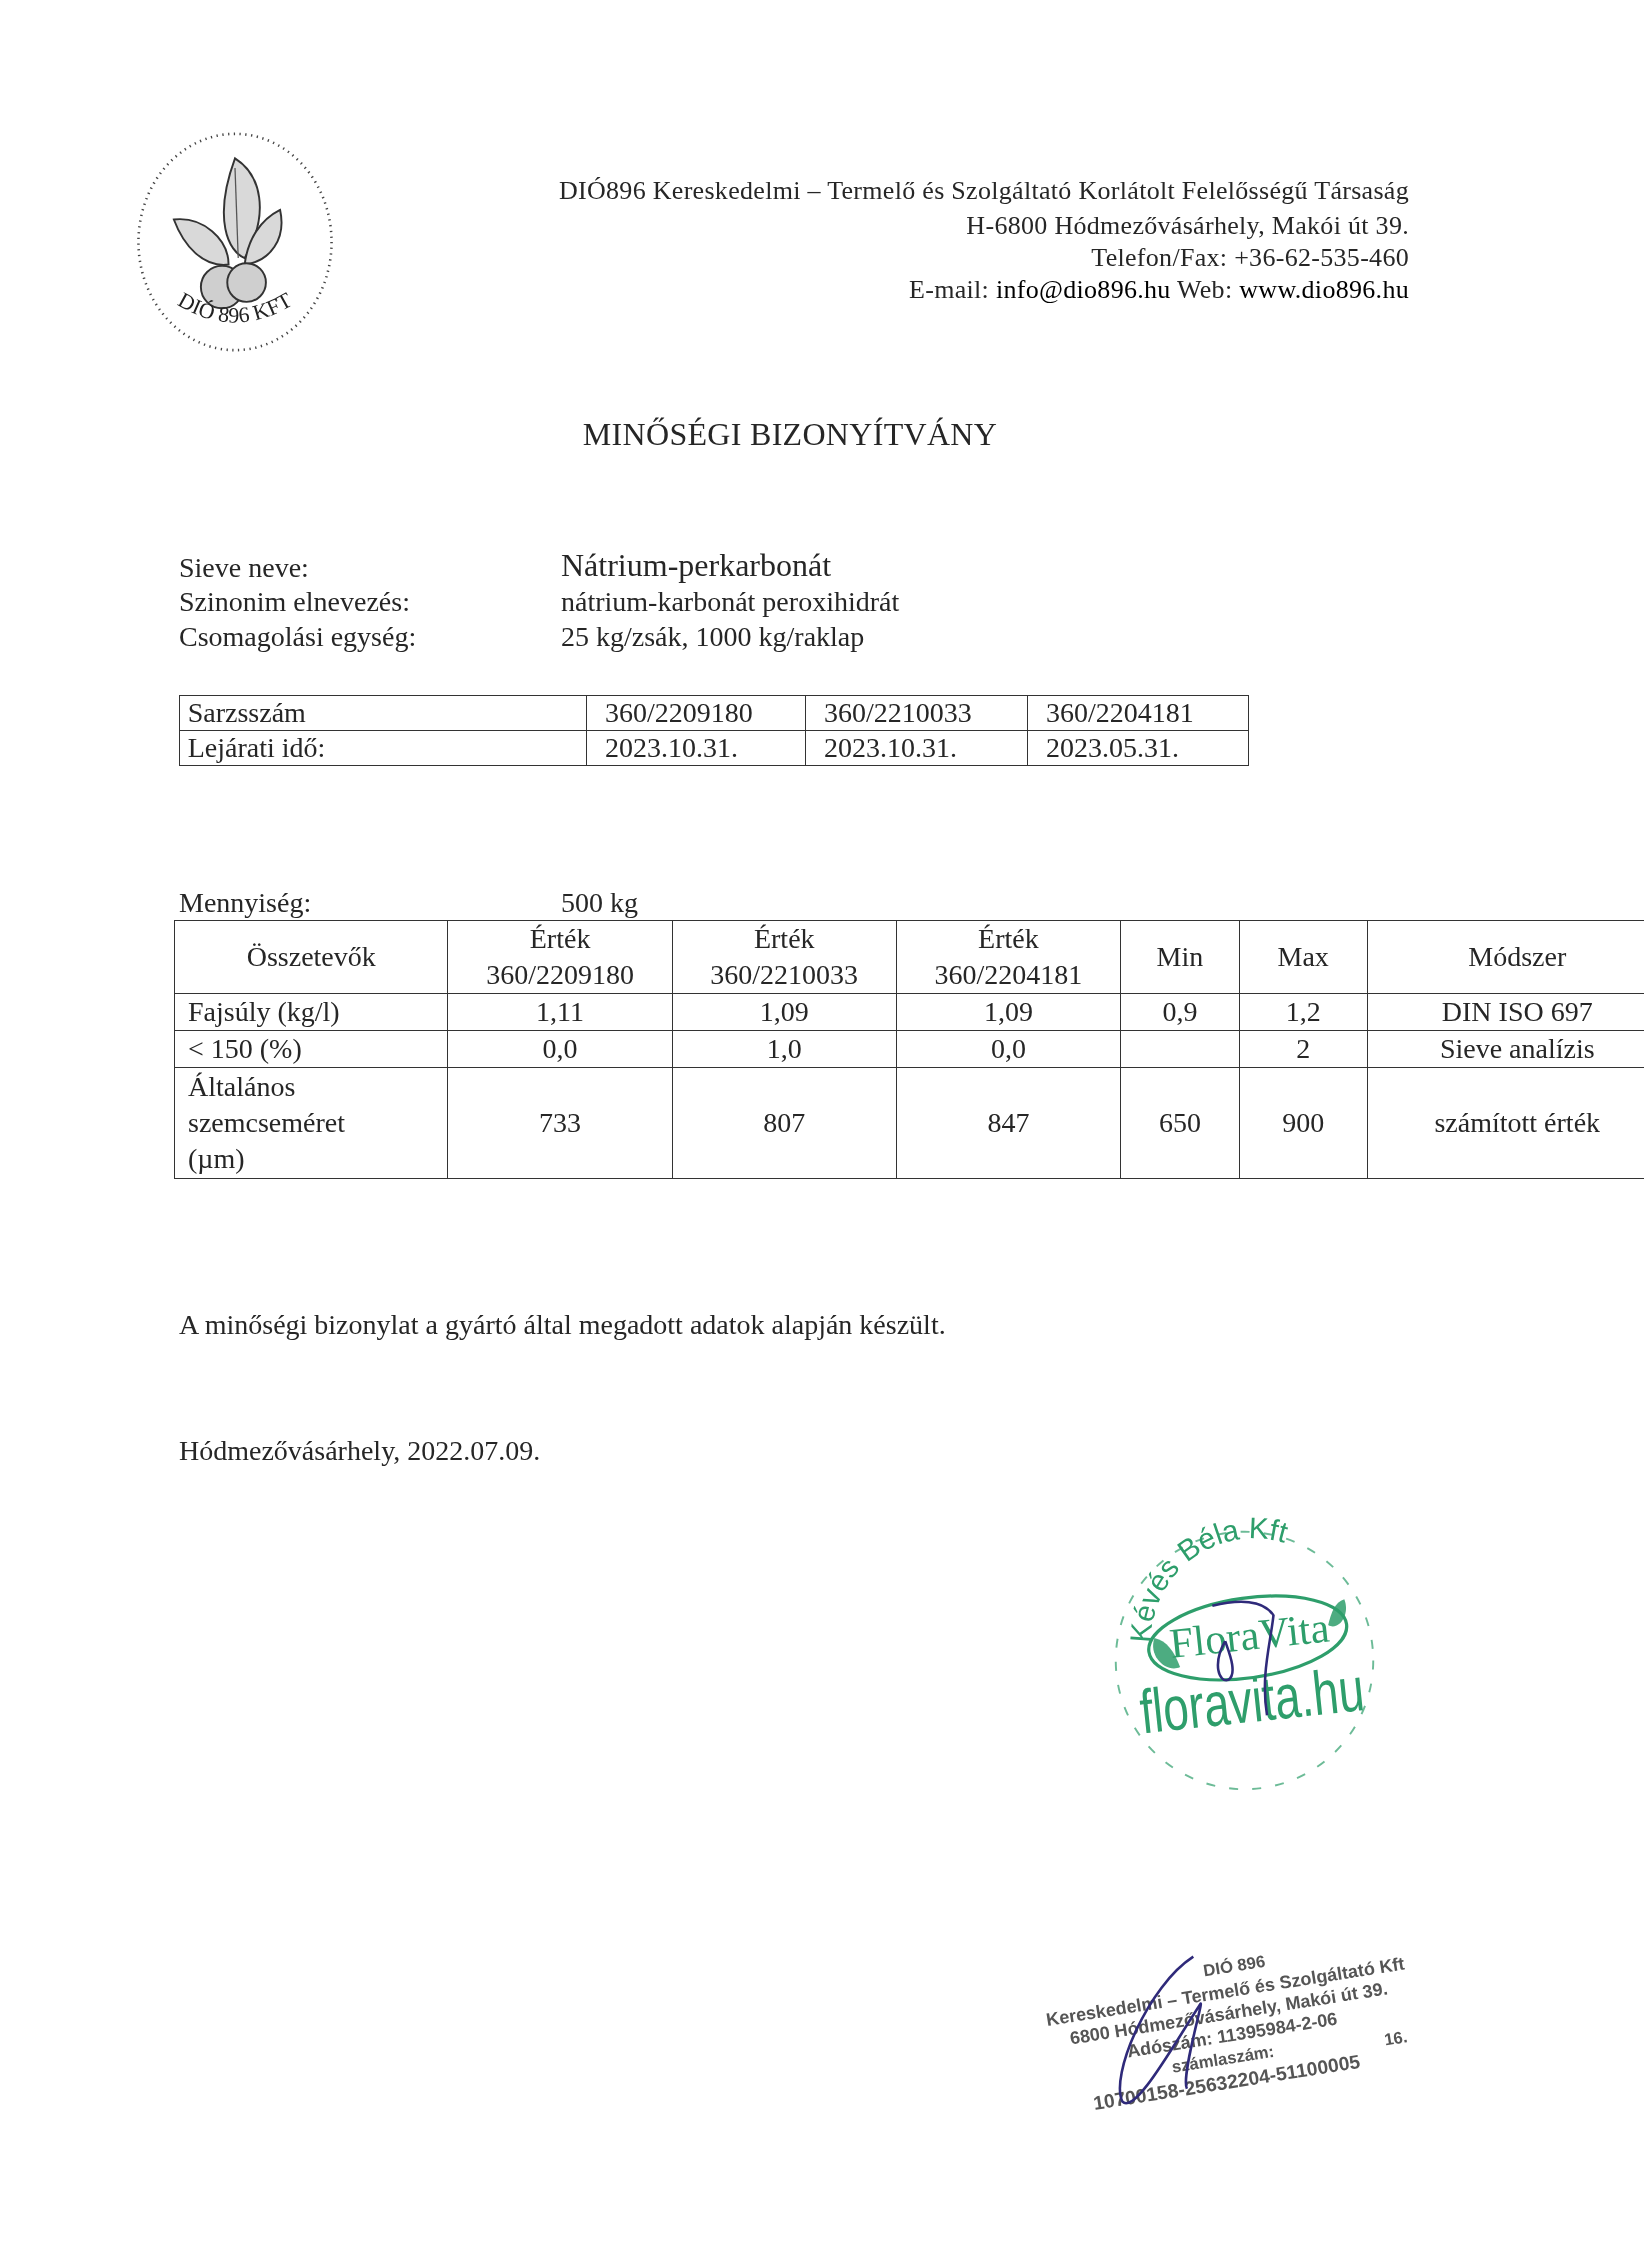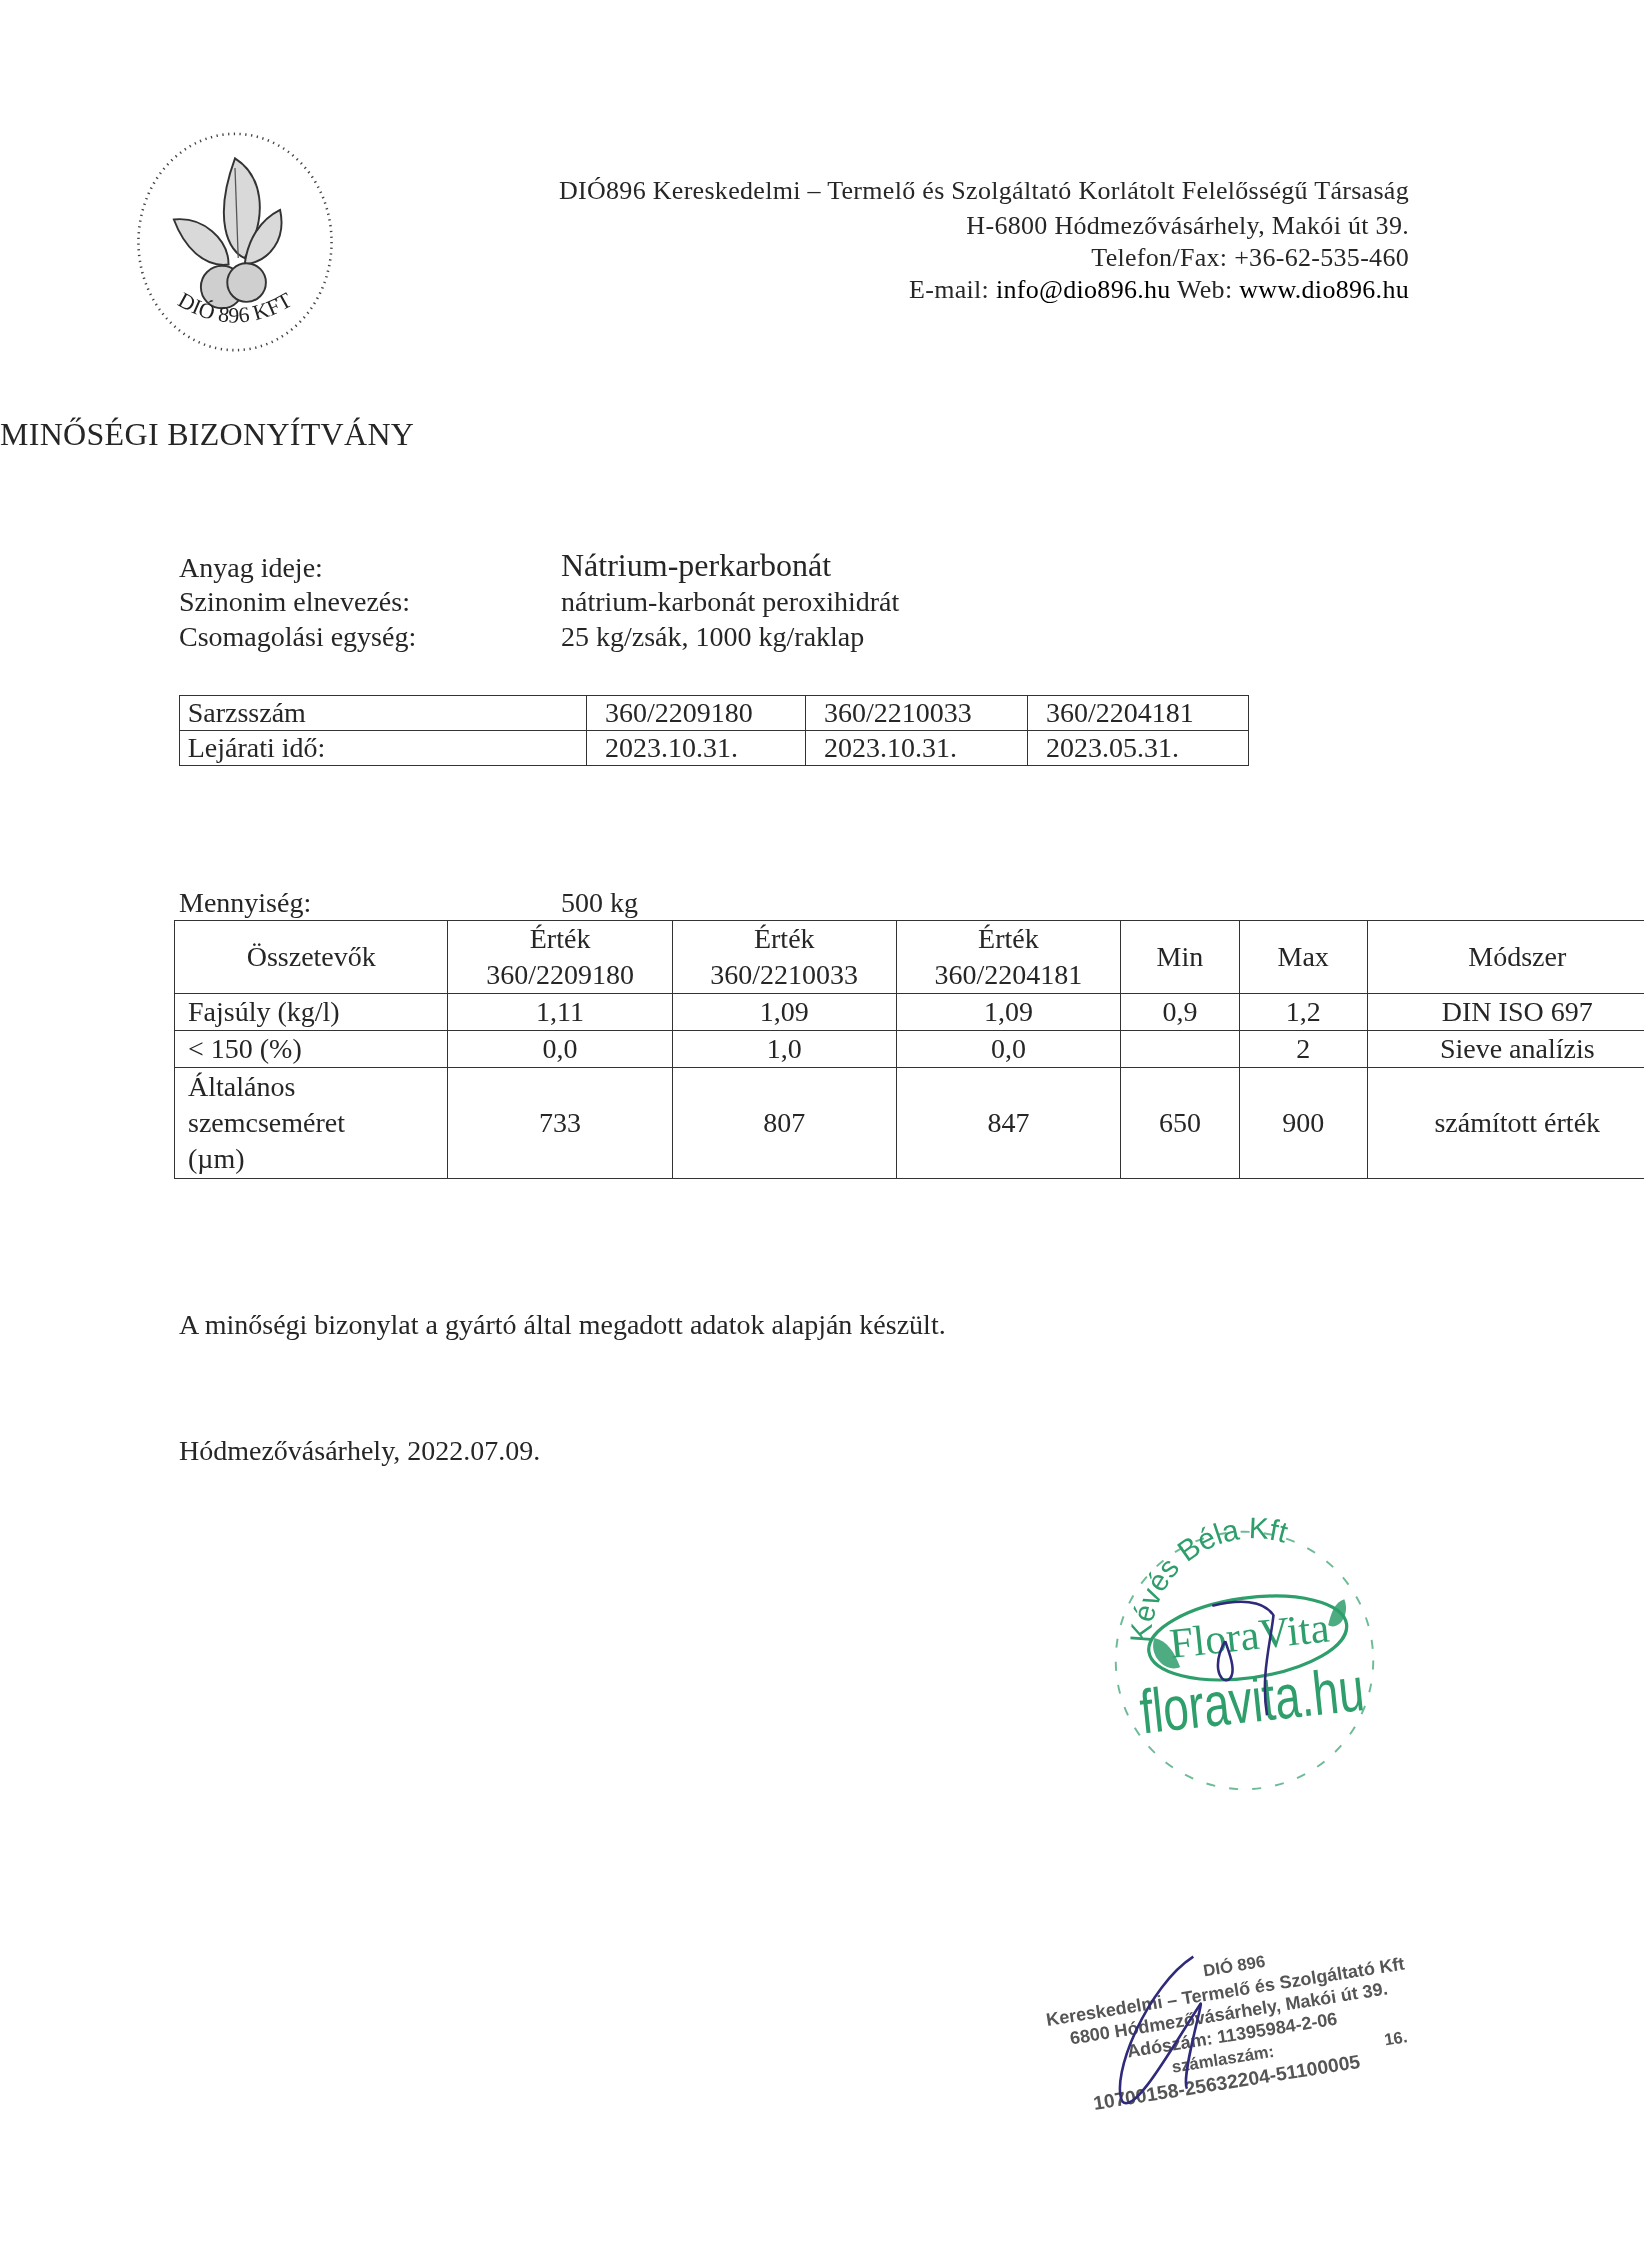--- a/index.html
+++ b/index.html
@@ -10,21 +10,21 @@
   .abs { position: absolute; }
 
   
   #logo { left: 132px; top: 129px; width: 206px; height: 226px; }
 
   
   .hdr { right: 235px; text-align: center; font-size: 26px; line-height: 35px; letter-spacing: 0.3px; white-space: nowrap; }
   .hdr a { color: #000000; }
 
   
-  #title { left: 0; width: 1580px; text-align: left; top: 416px; font-size: 32px; letter-spacing: 0.3px; }
+  #title { left: 0; width: 1580px; text-align: center; top: 416px; font-size: 32px; letter-spacing: 0.3px; }
 
   
   .info-label { left: 179px; font-size: 28px; line-height: 36px; }
   .info-value { left: 561px; font-size: 28px; line-height: 36px; }
   .info-value.bold { font-weight: normal; font-size: 32px; }
 
   
   table { border-collapse: collapse; position: absolute; }
   #batch-table { left: 179px; top: 695px; width: 1070px; }
   #batch-table td {
@@ -81,21 +81,21 @@
 <div class="abs hdr" style="top: 240px;">Telefon/Fax: +36-62-535-460</div>
 <div class="abs hdr" style="top: 272px;">
   <span>E-mail:</span>
   <a>info@dio896.hu</a>
   <span>Web:</span>
   <a>www.dio896.hu</a>
 </div>
 
 <div id="title" class="abs">MINŐSÉGI BIZONYÍTVÁNY</div>
 
-<div class="abs info-label" style="top: 550px;">Anyag ideje:</div>
+<div class="abs info-label" style="top: 550px;">Sieve neve:</div>
 <div class="abs info-value bold" style="top: 547px;">Nátrium-perkarbonát</div>
 <div class="abs info-label" style="top: 584px;">Szinonim elnevezés:</div>
 <div class="abs info-value" style="top: 584px;">nátrium-karbonát peroxihidrát</div>
 <div class="abs info-label" style="top: 619px;">Csomagolási egység:</div>
 <div class="abs info-value" style="top: 619px;">25 kg/zsák, 1000 kg/raklap</div>
 
 <table id="batch-table">
   <colgroup>
       <col style="width:407px">
       <col style="width:219px">

